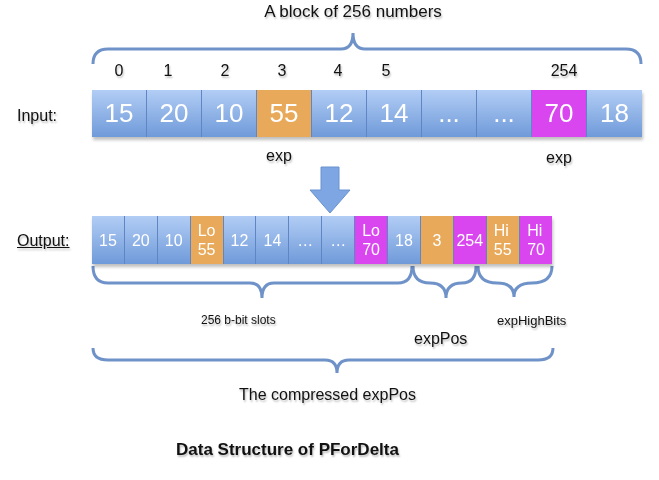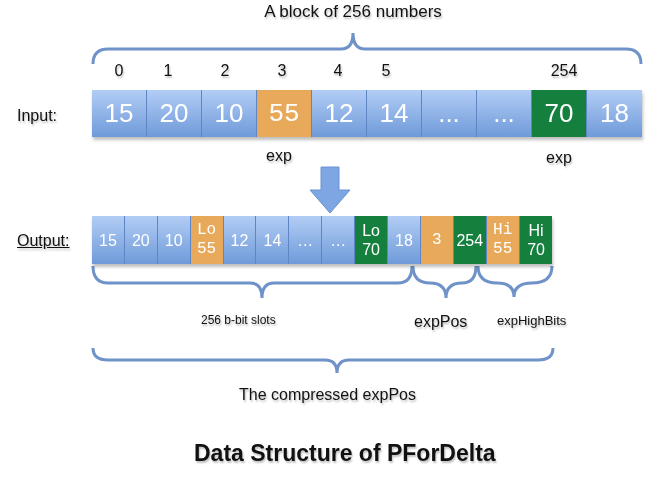--- a/index.html
+++ b/index.html
@@ -2,25 +2,25 @@
 <html><head>
 <meta charset="utf-8">
 <style>
   html, body { margin:0; padding:0; background:#fff; }
   body { width:659px; height:480px; position:relative; overflow:hidden;
          font-family:"Liberation Sans", sans-serif; color:#111; }
   .abs { position:absolute; }
   .txt { text-shadow: 1px 2px 2px rgba(0,0,0,0.25); white-space:nowrap; }
   .row { position:absolute; display:flex; box-shadow: 1px 3px 3px rgba(0,0,0,0.25); }
   .cell { box-sizing:border-box; border-right:1px solid #5f85c4; color:#fff;
-          display:flex; align-items:center; justify-content:center; text-align:center; }
+          display:flex; align-items:center; justify-content:center; }
   .cell:last-child { border-right:none; }
   .cell.blue { background:linear-gradient(#b2cdf5, #6f9ad9); }
-  .cell.orange { background:#e8aa5a;font-family:Liberation Mono, monospace; }
-  .cell.purple { background:#15803d; }
+  .cell.orange { background:#e8aa5a; }
+  .cell.purple { background:#d946ef; }
   #input-row { left:92px; top:90px; height:47px; }
   #input-row .cell { width:55px; height:47px; font-size:26px; }
   #output-row { left:92px; top:216px; height:48px; }
   #output-row .cell { width:32.9px; height:48px; font-size:16px; line-height:19px; }
   .cell .two { display:flex; flex-direction:column; }
   .idx { position:absolute; top:62px; font-size:16px; width:40px; text-align:center; }
   svg { position:absolute; left:0; top:0; overflow:visible; }
 </style>
 </head>
 <body>
@@ -142,18 +142,18 @@
     </div>
     <div class="cell purple">
       <div class="two">
         <span>Hi</span>
         <span>70</span>
       </div>
     </div>
   </div>
 
 <div class="abs txt" style="left:201px;top:313px;font-size:12px;">256 b-bit slots</div>
-<div class="abs txt" style="left:414px;top:313px;font-size:16px;">expPos</div>
+<div class="abs txt" style="left:414px;top:330px;font-size:16px;">expPos</div>
 <div class="abs txt" style="left:497px;top:313px;font-size:13px;">expHighBits</div>
 
 <div class="abs txt" style="left:239px;top:386px;font-size:16px;">The compressed expPos</div>
 
-<div class="abs txt" style="left:194px;top:440px;font-size:23px;font-weight:bold;">Data Structure of PForDelta</div>
+<div class="abs txt" style="left:176px;top:440px;font-size:17px;font-weight:bold;">Data Structure of PForDelta</div>
 
 </body></html>

